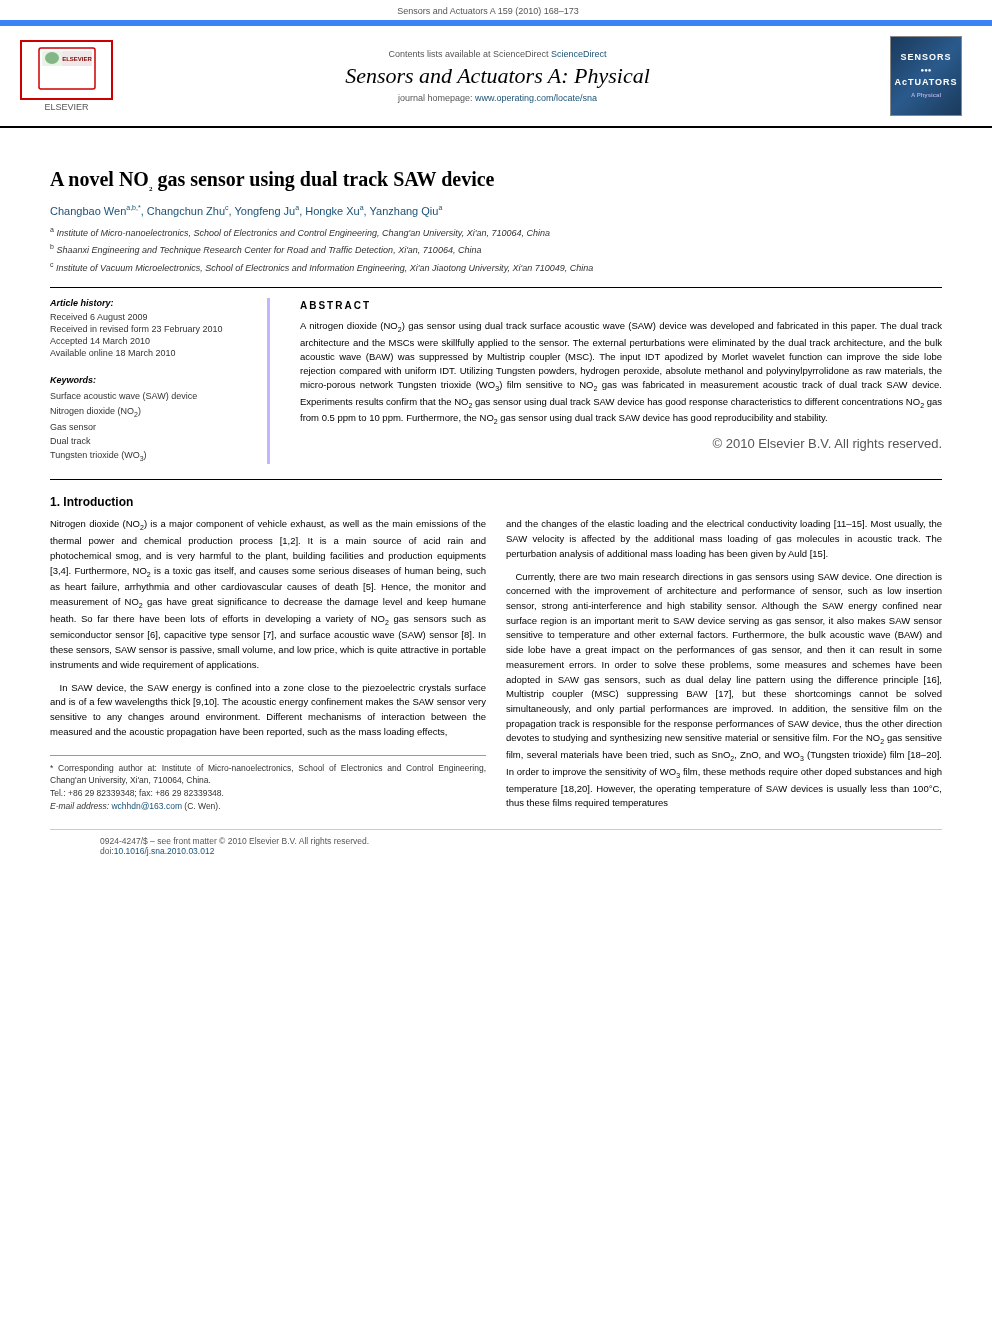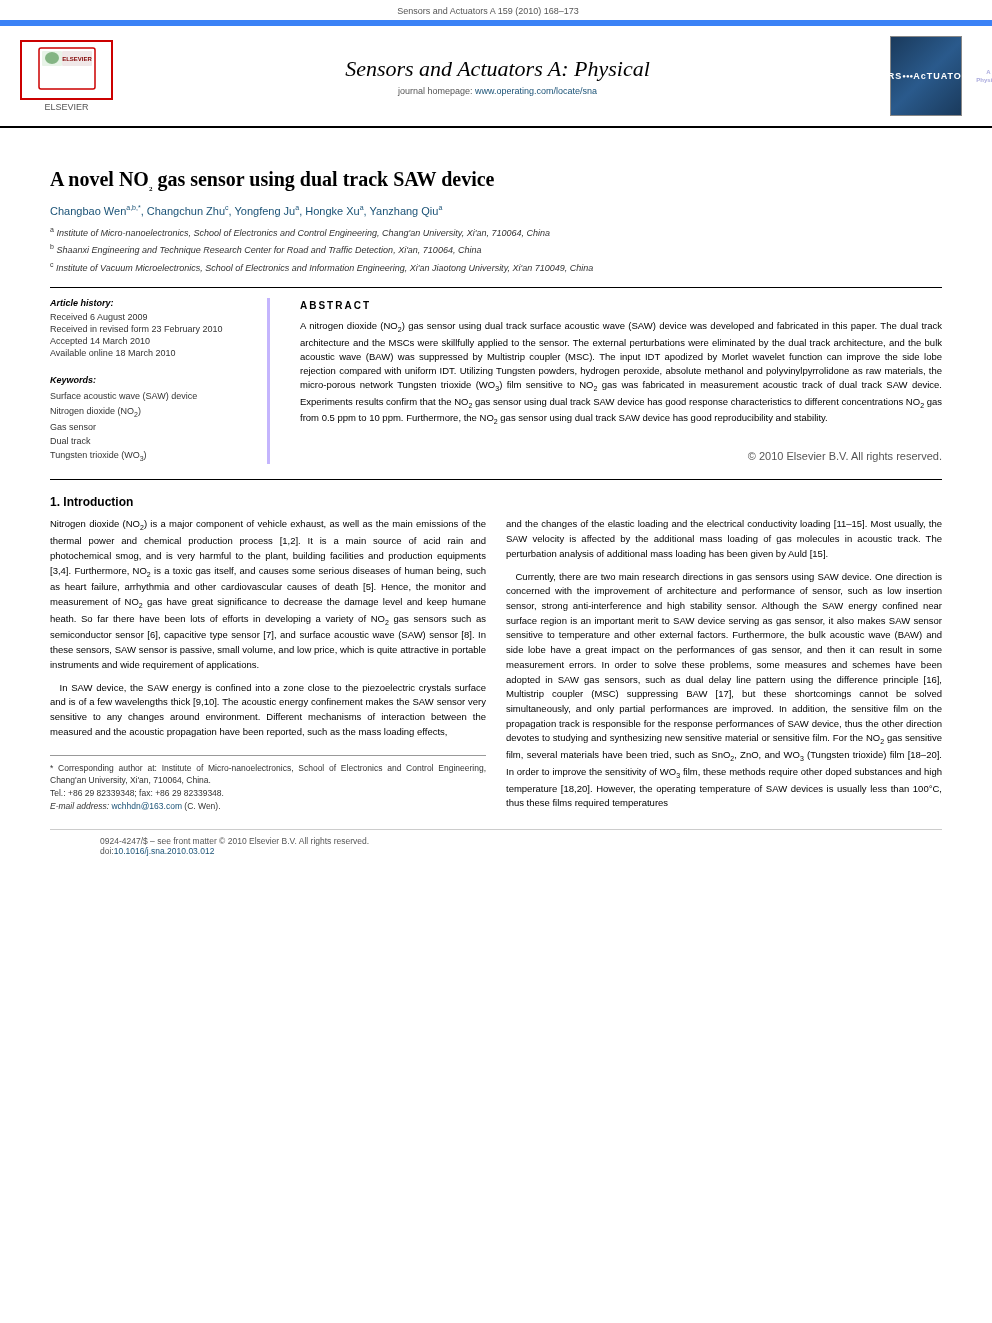--- a/index.html
+++ b/index.html
@@ -89,21 +89,21 @@
       display: flex;
       flex-direction: column;
       align-items: flex-end;
     }
     .sensors-logo {
       width: 72px;
       height: 80px;
       border: 1px solid #888;
       background: linear-gradient(135deg, #1a3a5c 0%, #2a5a8c 50%, #1a3a5c 100%);
       display: flex;
-      flex-direction: row;
+      flex-direction: column;
       align-items: center;
       justify-content: center;
       color: #fff;
       font-size: 7px;
       font-family: Arial, sans-serif;
       font-weight: bold;
       text-align: center;
       line-height: 1.4;
       padding: 16px;
     }
@@ -187,23 +187,23 @@
     }
     .abstract-title {
       font-size: 10px;
       font-weight: bold;
       letter-spacing: 2px;
       margin-bottom: 6px;
       font-family: Arial, sans-serif;
     }
     .copyright-line {
       text-align: right;
-      font-size: 11px;
-      color: #555;
-      margin-top: 20px;
+      font-size: 13px;
+      color: #555;
+      margin-top: 6px;
       font-family: Arial, sans-serif;
     }
     .body-section {
       margin-top: 15px;
     }
     .section-heading {
       font-size: 12px;
       font-weight: bold;
       margin-bottom: 8px;
       font-family: Arial, sans-serif;
@@ -273,20 +273,24 @@
           <rect x="5" y="5" width="20" height="15" rx="1" fill="#e8f4e8"></rect>
           <ellipse cx="15" cy="12" rx="7" ry="6" fill="#5a9a5a" opacity="0.7"></ellipse>
           <rect x="25" y="5" width="30" height="15" rx="1" fill="#f0e8e8"></rect>
           <text x="40" y="15" text-anchor="middle" font-size="6" font-family="Arial" fill="#800000">ELSEVIER</text>
         </svg>
       </div>
       <div class="elsevier-label">ELSEVIER</div>
     </div>
 
     <div class="journal-title-area">
+      <div class="sciencedirect-line">
+        <span>Contents lists available at ScienceDirect</span>
+        <span class="link"> ScienceDirect</span>
+      </div>
       <div class="journal-name">Sensors and Actuators A: Physical</div>
       <div class="journal-homepage">
         journal homepage: <span class="link">www.operating.com/locate/sna</span>
       </div>
     </div>
 
     <div class="sensors-logo-box">
       <div class="sensors-logo">
         <div class="sensors-text">SENSORS</div>
         <div style="font-size:6px; margin:2px 0;">●●●</div>

